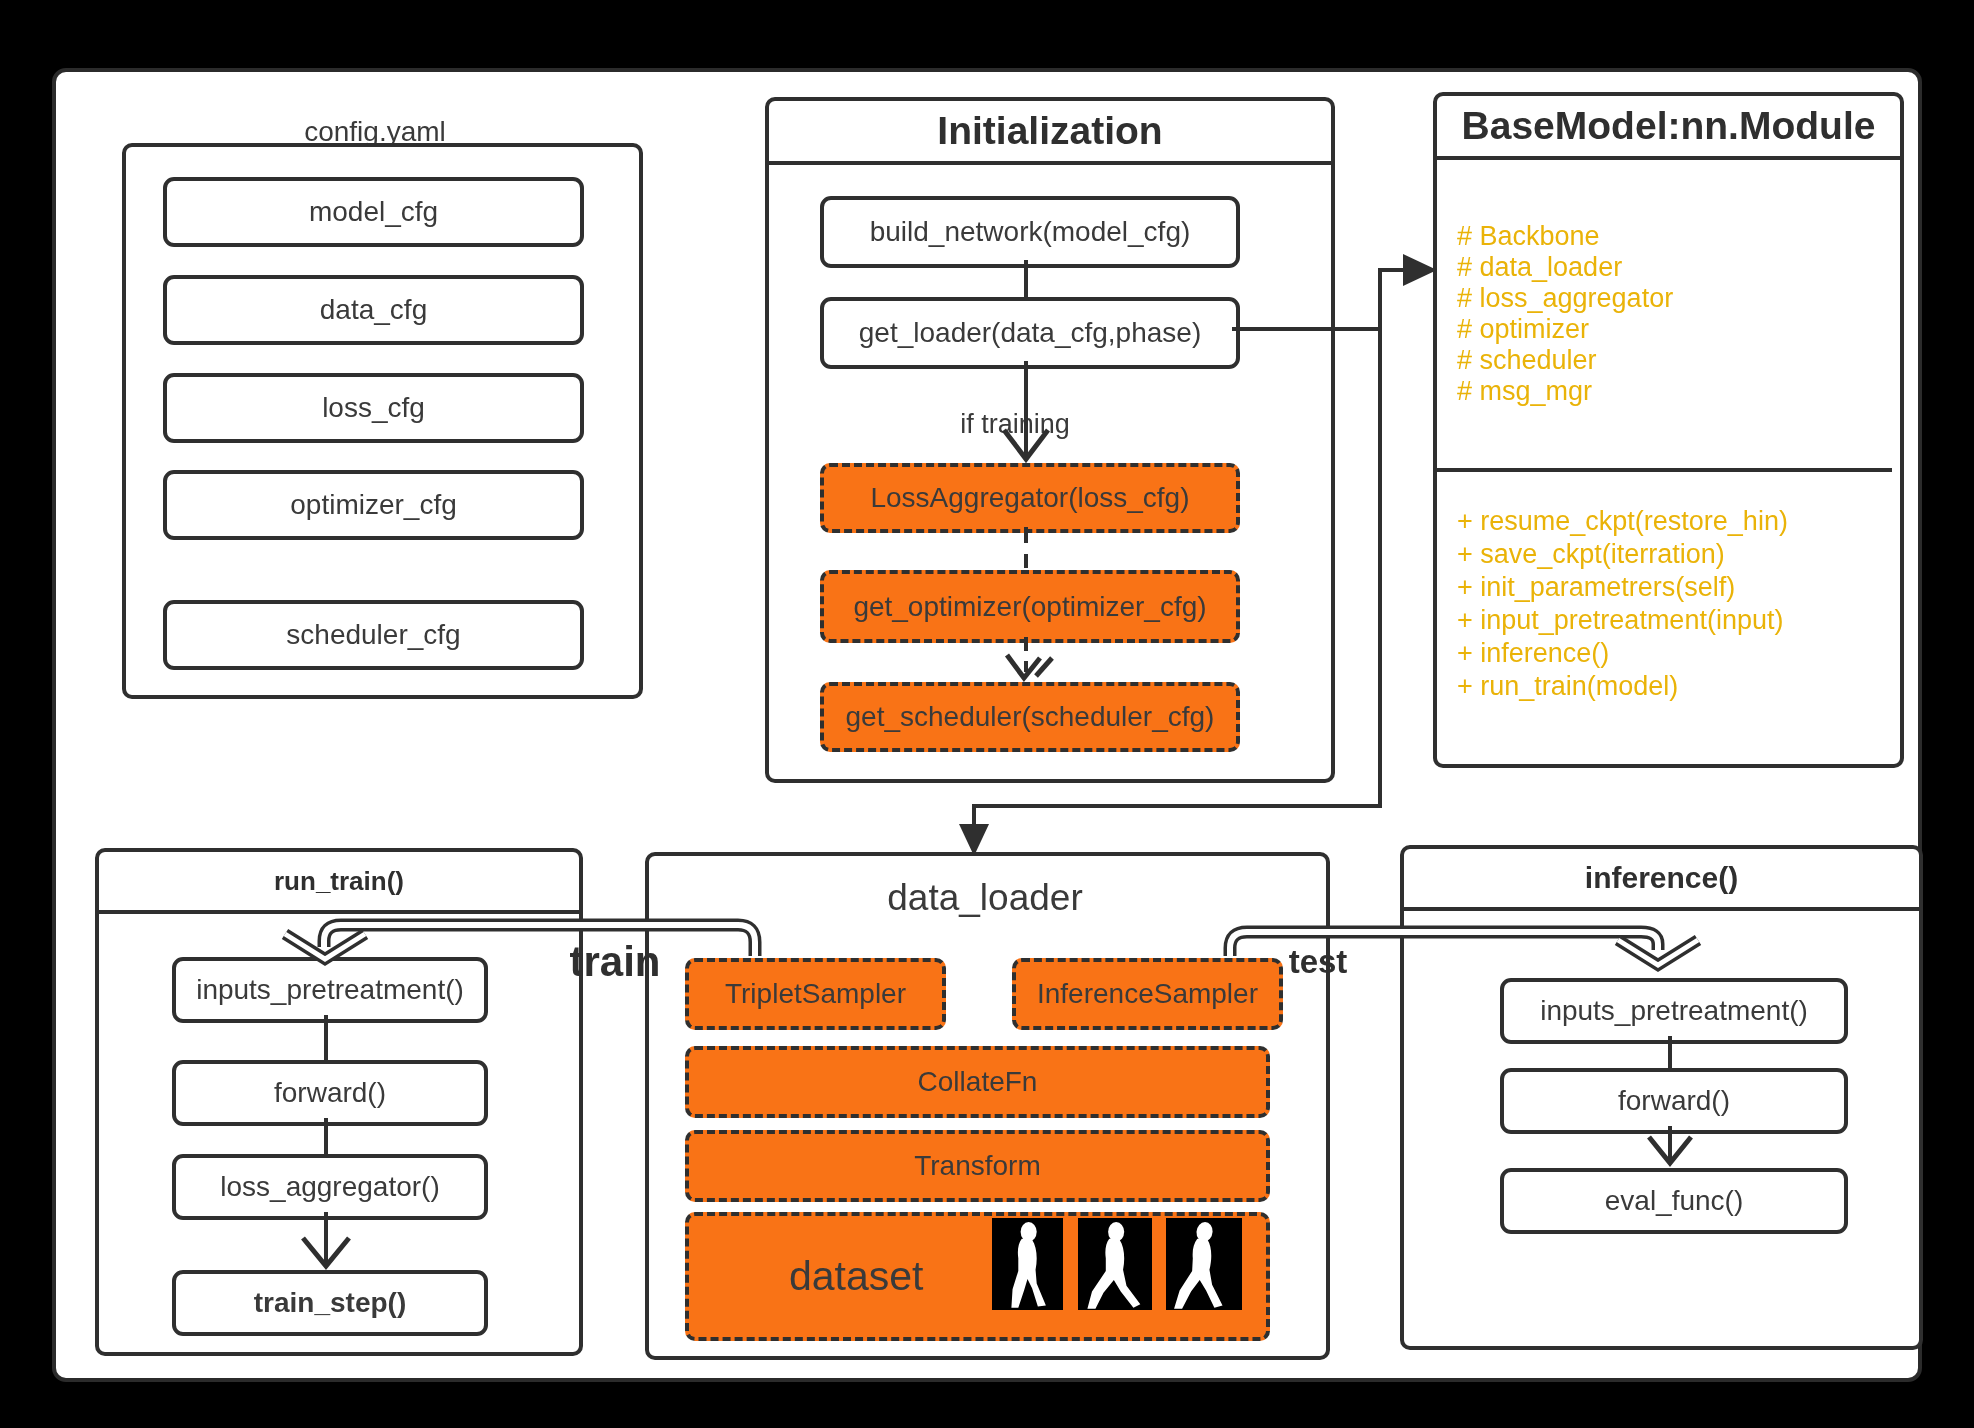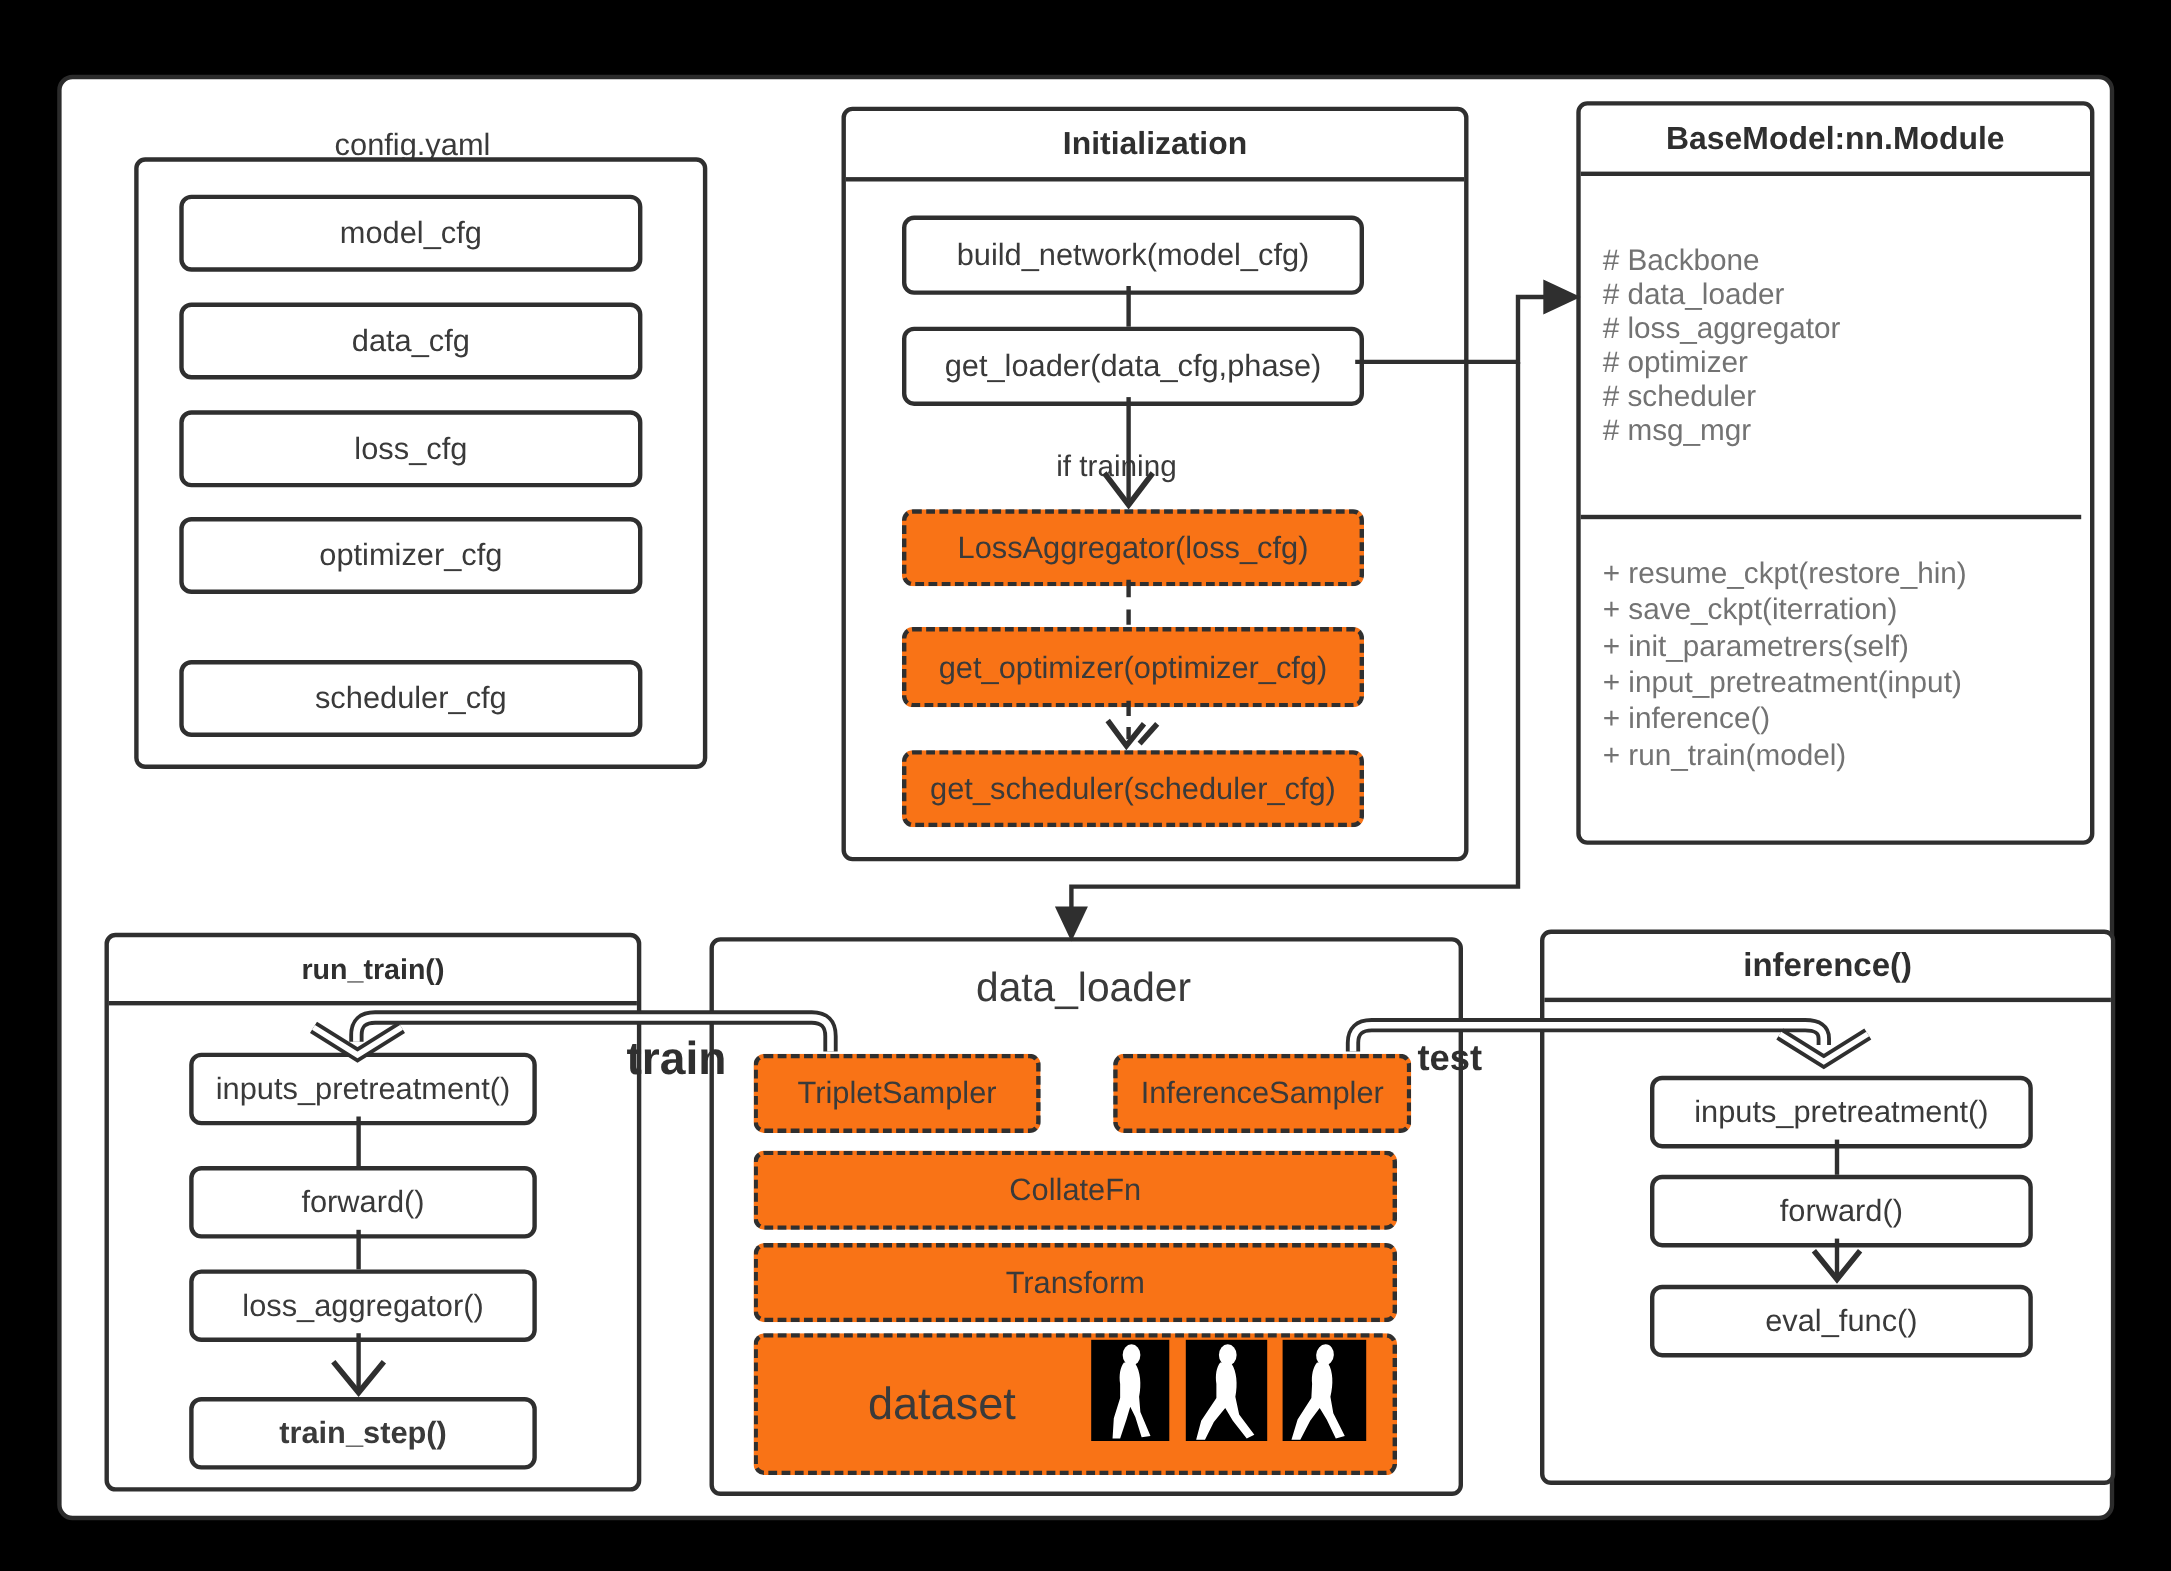--- a/index.html
+++ b/index.html
@@ -26,27 +26,27 @@
     font-size:28px;white-space:nowrap;
   }
   .group{
     position:absolute;background:#ffffff;
     border:4px solid #2f2f2f;border-radius:10px;
   }
   .ghead{
     position:absolute;left:0;top:0;right:0;
     border-bottom:4px solid #2f2f2f;
     display:flex;align-items:center;justify-content:center;
-    font-weight:bold;font-size:29px;color:#2f2f2f;
+    font-weight:bold;font-size:39px;color:#2f2f2f;
   }
   .freelabel{
     position:absolute;display:flex;align-items:center;justify-content:center;
     white-space:nowrap;
   }
-  .list{position:absolute;font-size:27px;color:#737373;}
+  .list{position:absolute;font-size:27px;color:#eab308;}
   .list div{white-space:nowrap;}
   .attr-list div{line-height:31px;}
   .method-list div{line-height:33px;}
   .hsep{position:absolute;height:0;border-top:4px solid #2f2f2f;}
   .sil{
     position:absolute;background:#000000;overflow:hidden;
   }
   .sil svg{display:block;width:100%;height:100%;}
   svg.overlay{
     position:absolute;left:0;top:0;width:1974px;height:1428px;

